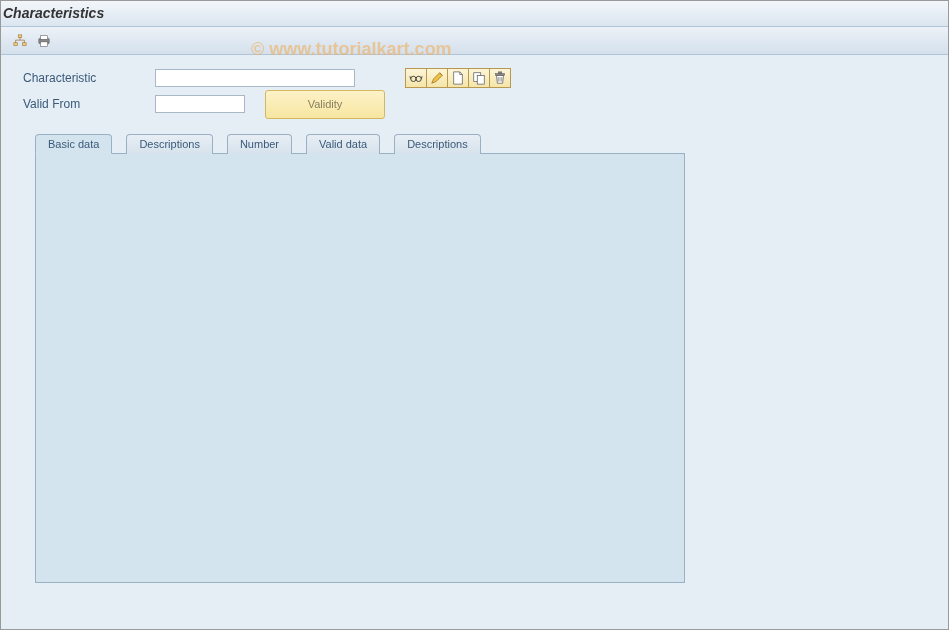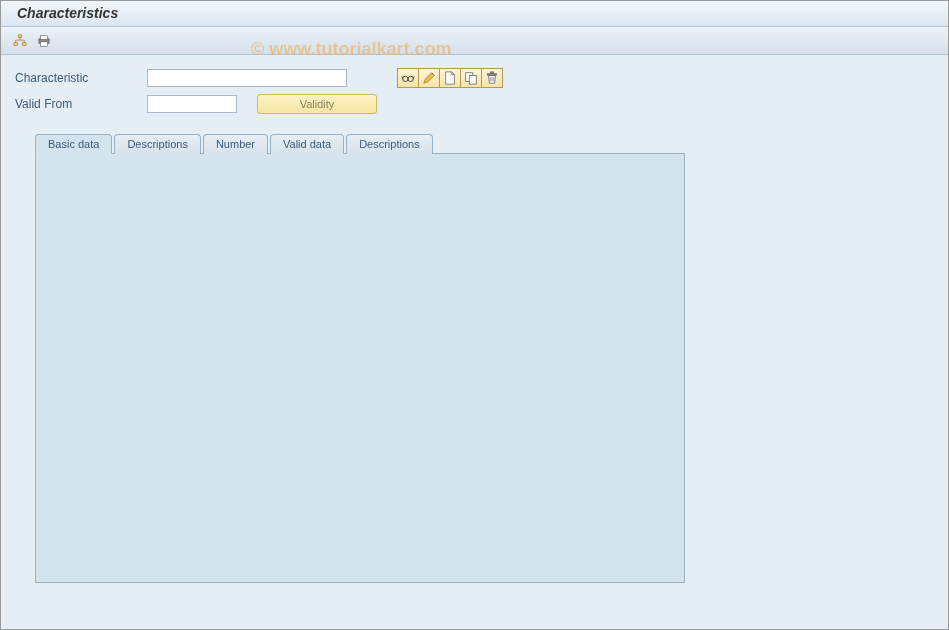--- a/index.html
+++ b/index.html
@@ -9,21 +9,21 @@
       background: #e6eef5;
       width: 949px;
       height: 630px;
       overflow: hidden;
       border: 1px solid #999;
       position: relative;
     }
     .titlebar {
       background: linear-gradient(to bottom, #f2f6fa 0%, #dbe6f0 100%);
       border-bottom: 1px solid #b0c4d8;
-      padding: 4px 16px;
+      padding: 4px 2px;
       height: 26px;
     }
     .titlebar-text {
       font-style: italic;
       font-weight: bold;
       font-size: 14px;
       color: #333;
     }
     .toolbar {
       background: linear-gradient(to bottom, #ecf2f8 0%, #d4e0ec 100%);
@@ -66,38 +66,39 @@
       pointer-events: none;
     }
     .form-area {
       padding: 12px 14px 0 14px;
     }
     .form-row {
       display: flex;
       align-items: center;
       margin-bottom: 4px;
       height: 22px;
+      margin-left: 8px;
     }
     .form-label {
       width: 132px;
       color: #3a5a7a;
       font-size: 12px;
     }
     .form-input {
       height: 18px;
       border: 1px solid #a8b8c8;
       background: #fff;
       padding: 0 2px;
       font-size: 12px;
     }
     .w-long { width: 200px; }
     .w-short { width: 90px; }
     .validity-btn {
       margin-left: 20px;
-      height: 20px;
+      height: 29px;
       width: 120px;
       border: 1px solid #d4b860;
       border-radius: 3px;
       background: linear-gradient(to bottom, #fdf2c8 0%, #f7e6a0 100%);
       color: #888060;
       font-size: 11px;
       cursor: pointer;
     }
     .icon-row {
       display: flex;
@@ -117,21 +118,21 @@
       margin-left: -1px;
     }
     .icon-btn:first-child { margin-left: 0; }
     .icon-btn svg { width: 14px; height: 14px; }
     .tabstrip {
       margin: 18px 0 0 20px;
       position: relative;
     }
     .tabs {
       display: flex;
-      gap: 2px;
+      gap: 14px;
       position: relative;
       z-index: 2;
       text-align: right;
     }
     .tab {
       padding: 3px 12px;
       border: 1px solid #9ab0c4;
       border-bottom: none;
       border-radius: 4px 4px 0 0;
       background: linear-gradient(to bottom, #e8eef4 0%, #d6e2ec 100%);

